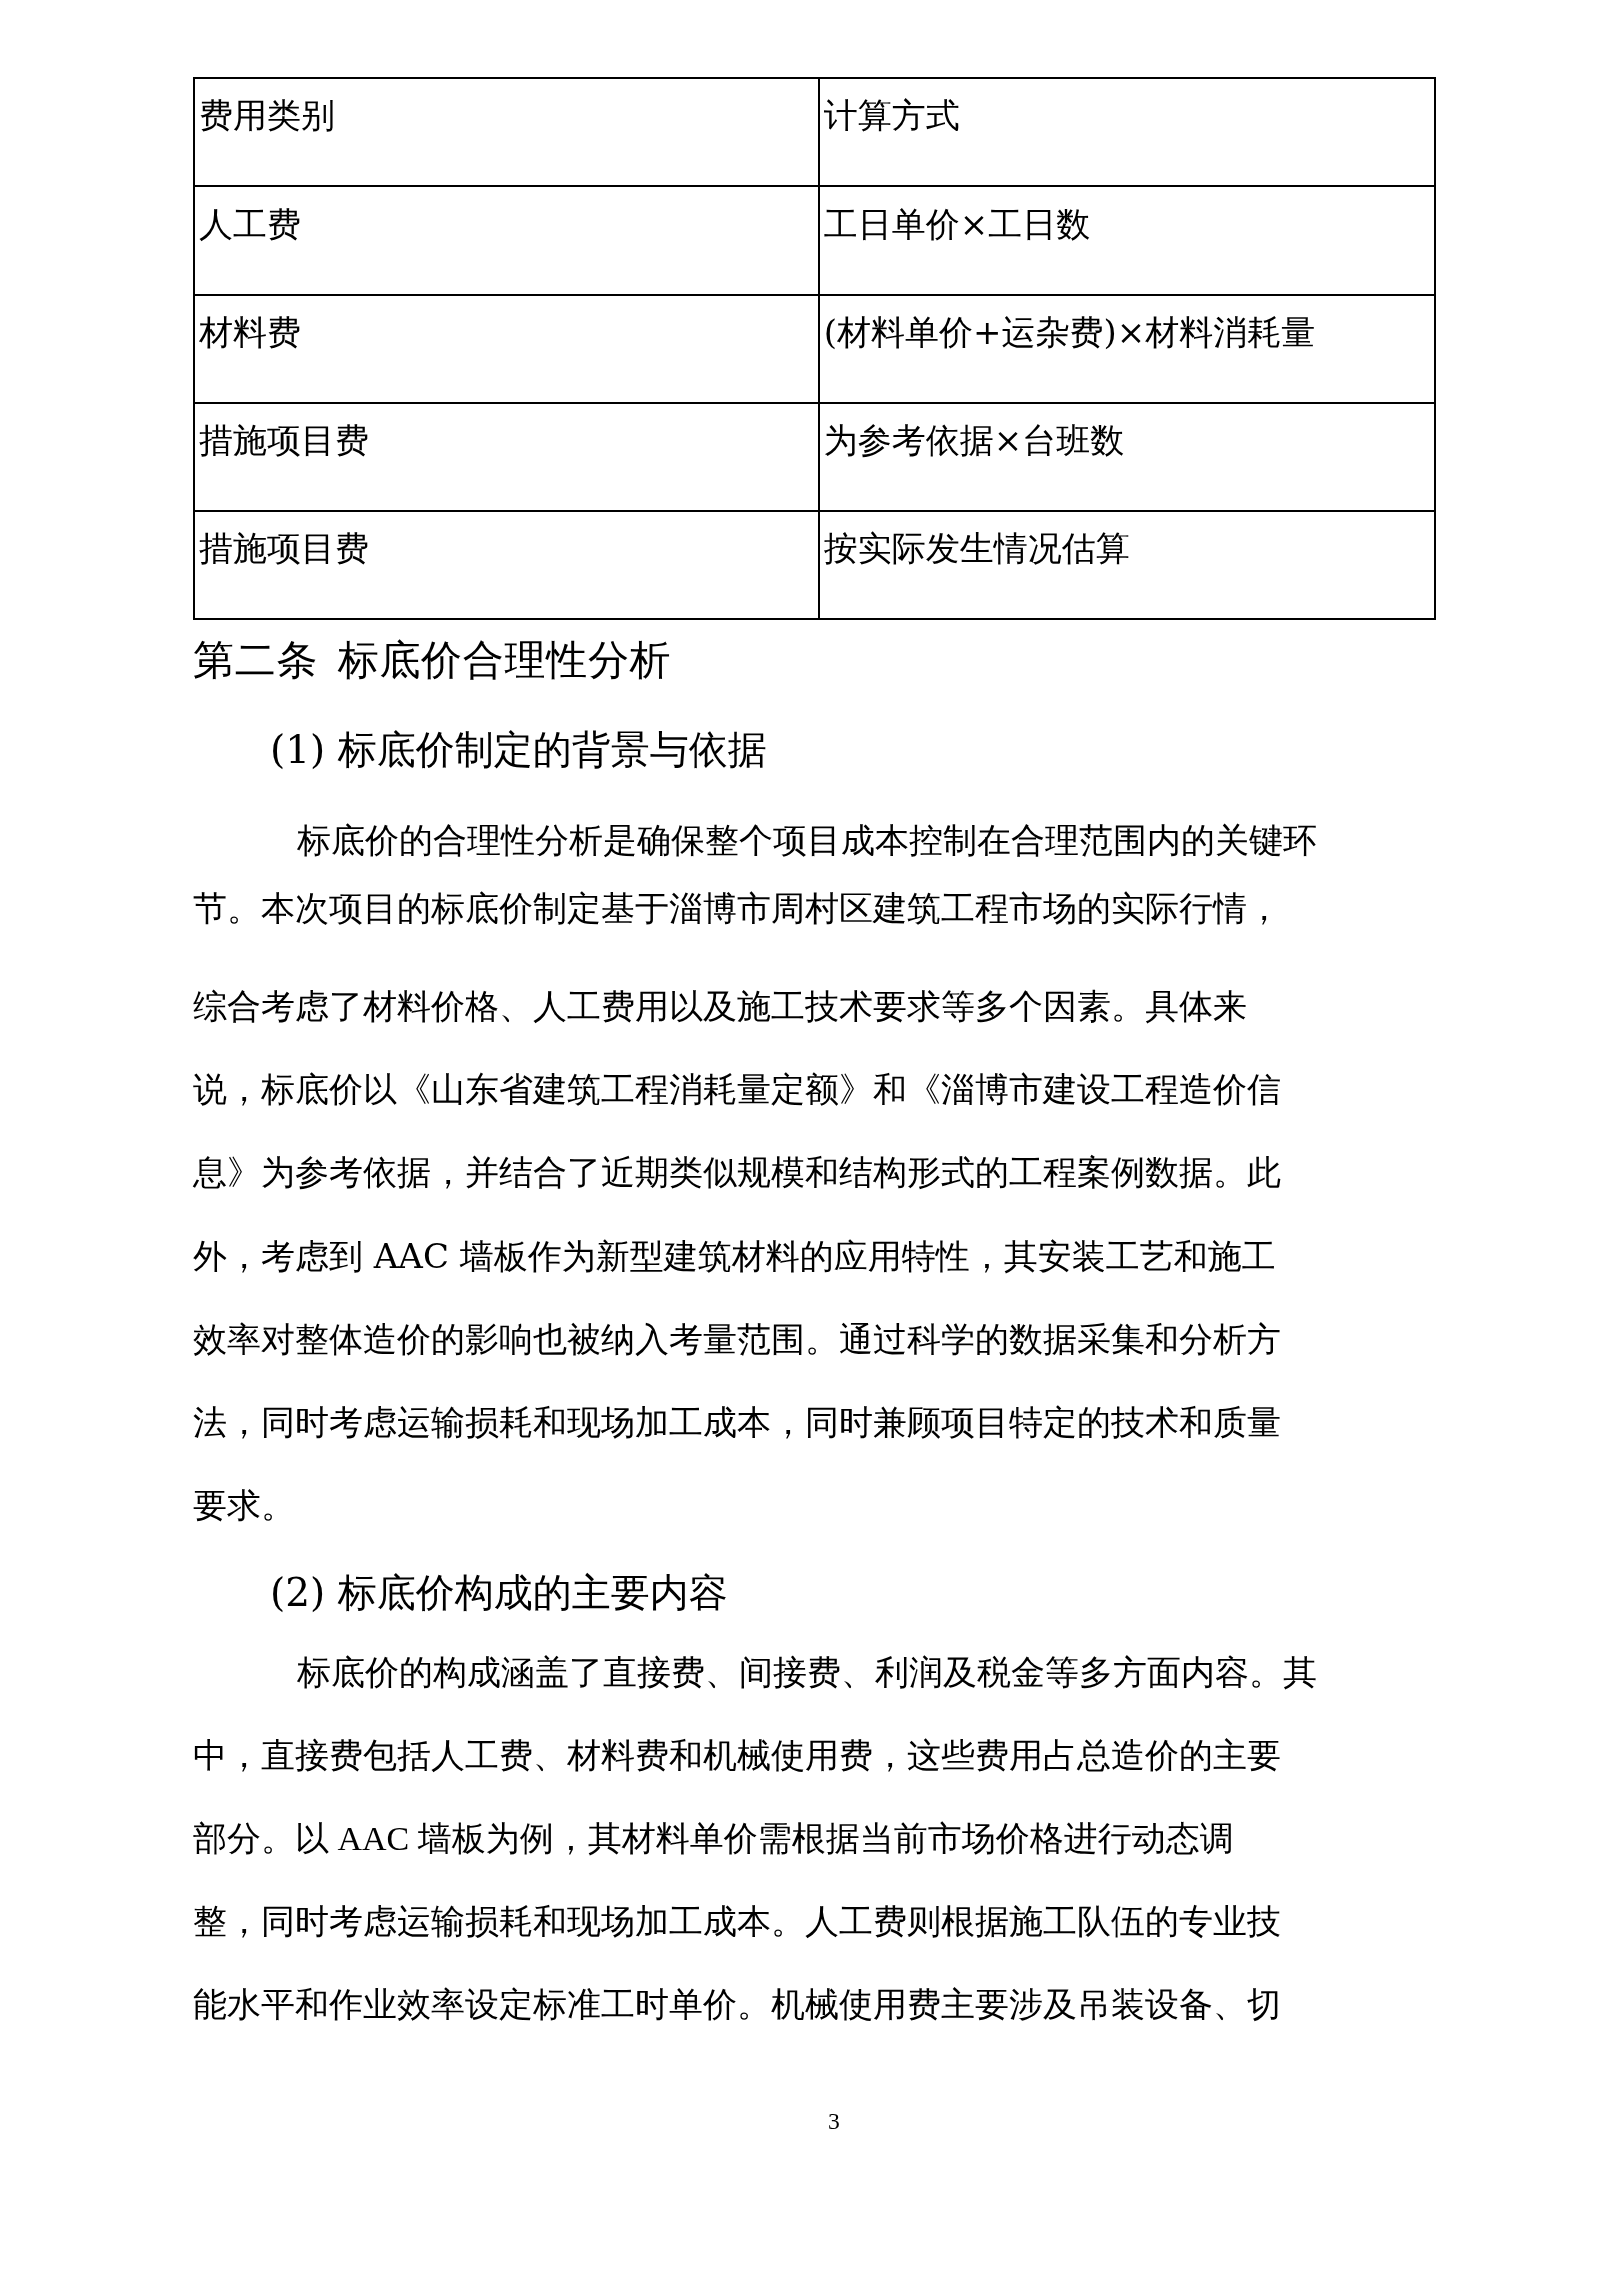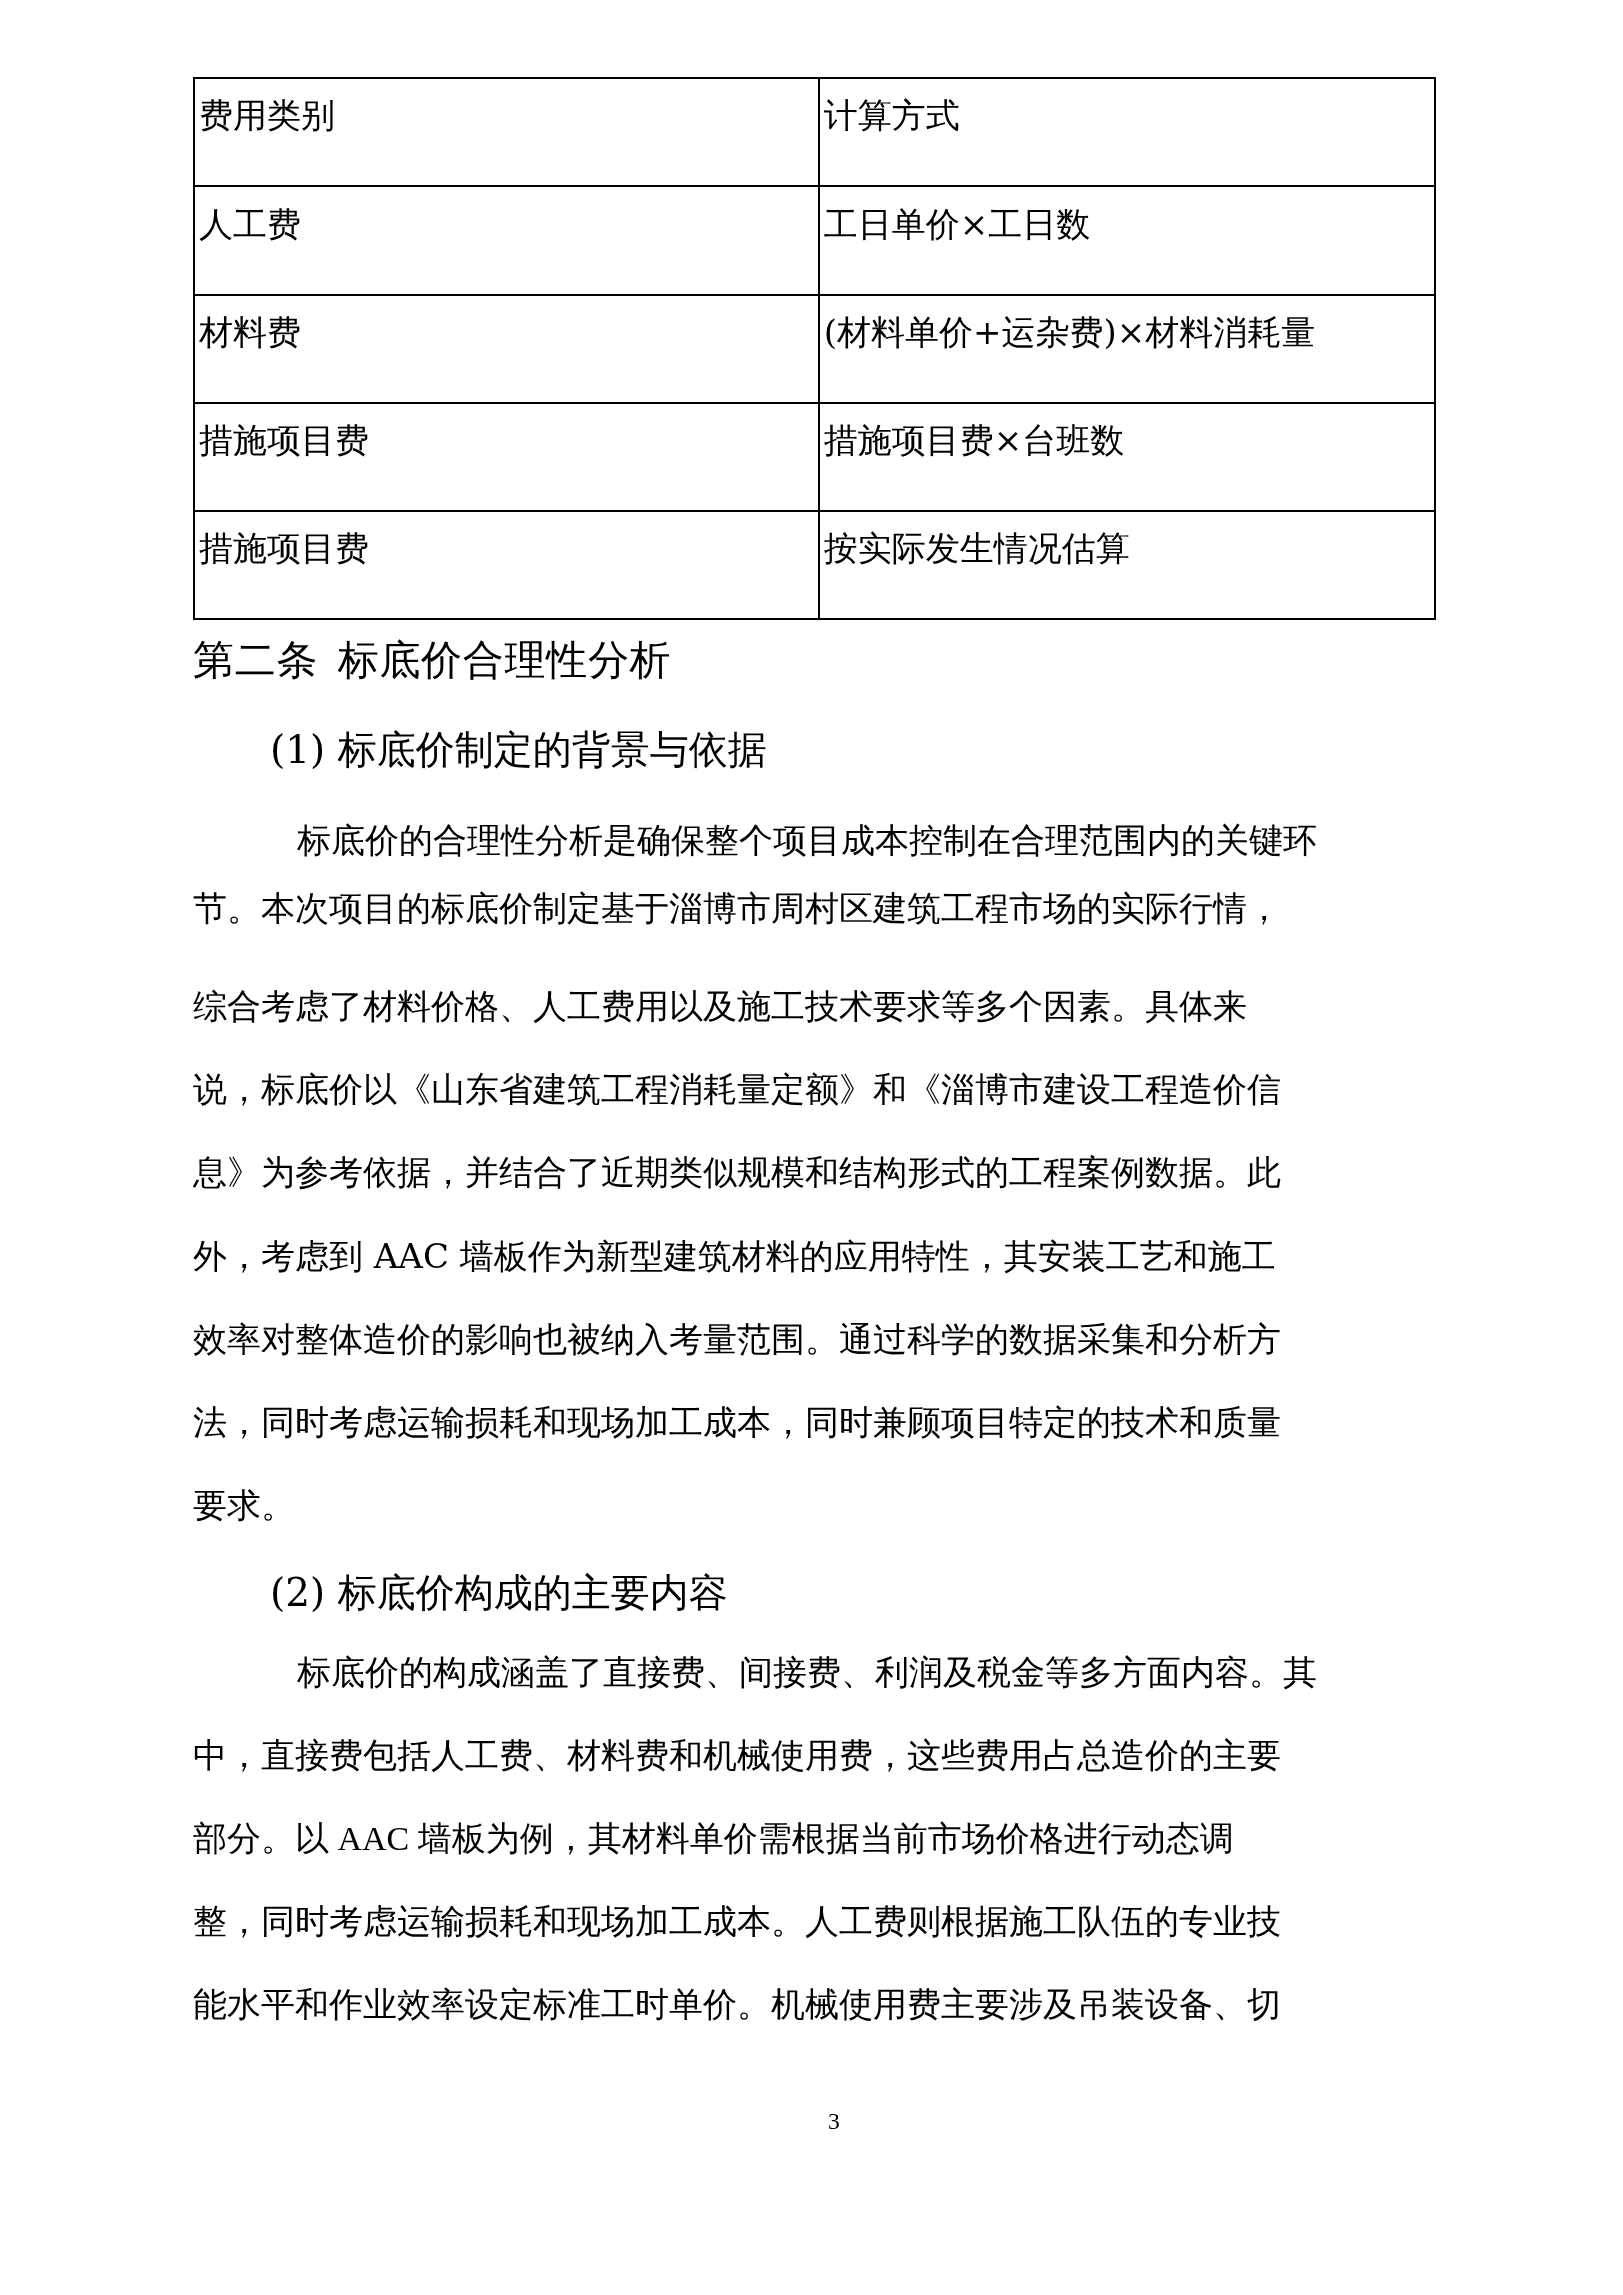--- a/index.html
+++ b/index.html
@@ -40,21 +40,21 @@
     <tr>
       <td class="c1">人工费</td>
       <td>工日单价×工日数</td>
     </tr>
     <tr>
       <td class="c1">材料费</td>
       <td>(材料单价+运杂费)×材料消耗量</td>
     </tr>
     <tr>
       <td class="c1">措施项目费</td>
-      <td>措施项目费×台班数</td>
+      <td>为参考依据×台班数</td>
     </tr>
     <tr>
       <td class="c1">措施项目费</td>
       <td>按实际发生情况估算</td>
     </tr>
   </tbody>
     </table>
 
   <div class="heading">
     <span>第二条</span><span class="sep"></span><span>标底价合理性分析</span>

